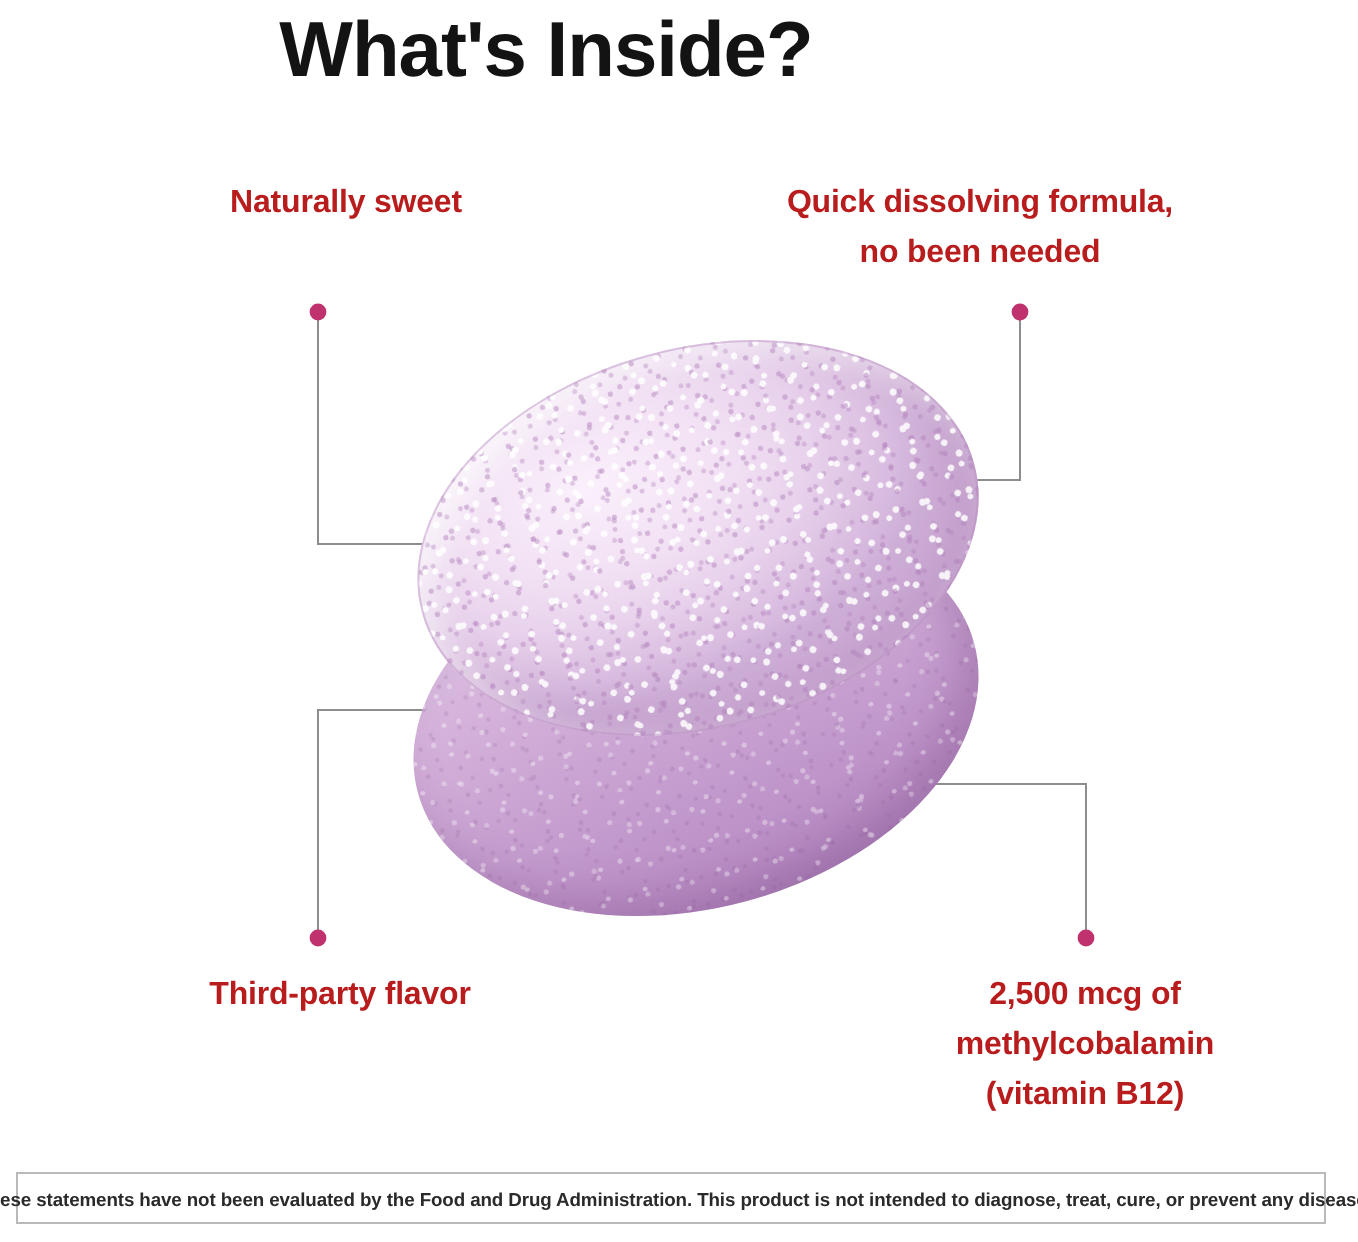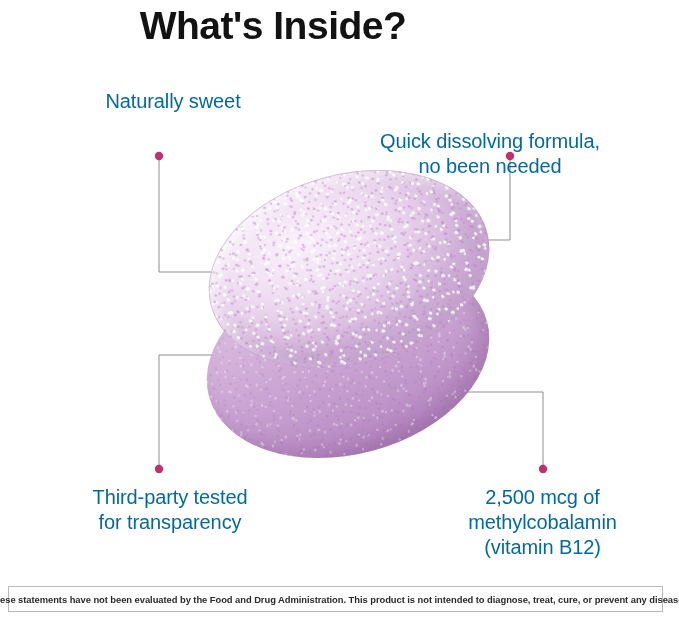--- a/index.html
+++ b/index.html
@@ -31,30 +31,30 @@
     font-weight: 700;
     letter-spacing: -0.5px;
     color: #131313;
     line-height: 48px;
   }
 
   
   .callout {
     position: absolute;
     text-align: center;
-    font-size: 20px;
-    font-weight: 400;
+    font-size: 16px;
+    font-weight: 700;
     line-height: 25px;
-    color: #0369a1;
+    color: #b91c1c;
     letter-spacing: -0.1px;
   }
   .callout div { white-space: nowrap; }
 
   .callout-tl { left: 28px;  top: 89px;  width: 290px; }
-  .callout-tr { left: 340px; top: 89px;  width: 300px; margin-top: 40px; }
+  .callout-tr { left: 340px; top: 89px;  width: 300px; }
   .callout-bl { left: 25px;  top: 485px; width: 290px; }
   .callout-br { left: 395px; top: 485px; width: 295px; }
 
   
   #connectors {
     position: absolute;
     left: 0; top: 0;
     width: 679px; height: 621px;
     pointer-events: none;
   }
@@ -208,22 +208,21 @@
   <div class="callout callout-tl">
     <div>Naturally sweet</div>
   </div>
 
   <div class="callout callout-tr">
     <div>Quick dissolving formula,</div>
     <div>no been needed</div>
   </div>
 
   <div class="callout callout-bl">
-    <div>Third-party tested</div>
-    <div>for transparency</div>
+    <div>Third-party flavor</div>
   </div>
 
   <div class="callout callout-br">
     <div>2,500 mcg of</div>
     <div>methylcobalamin</div>
     <div>(vitamin B12)</div>
   </div>
 
   <div class="footer">
     <span class="footer-text">*These statements have not been evaluated by the Food and Drug Administration. This product is not intended to diagnose, treat, cure, or prevent any disease.</span>

